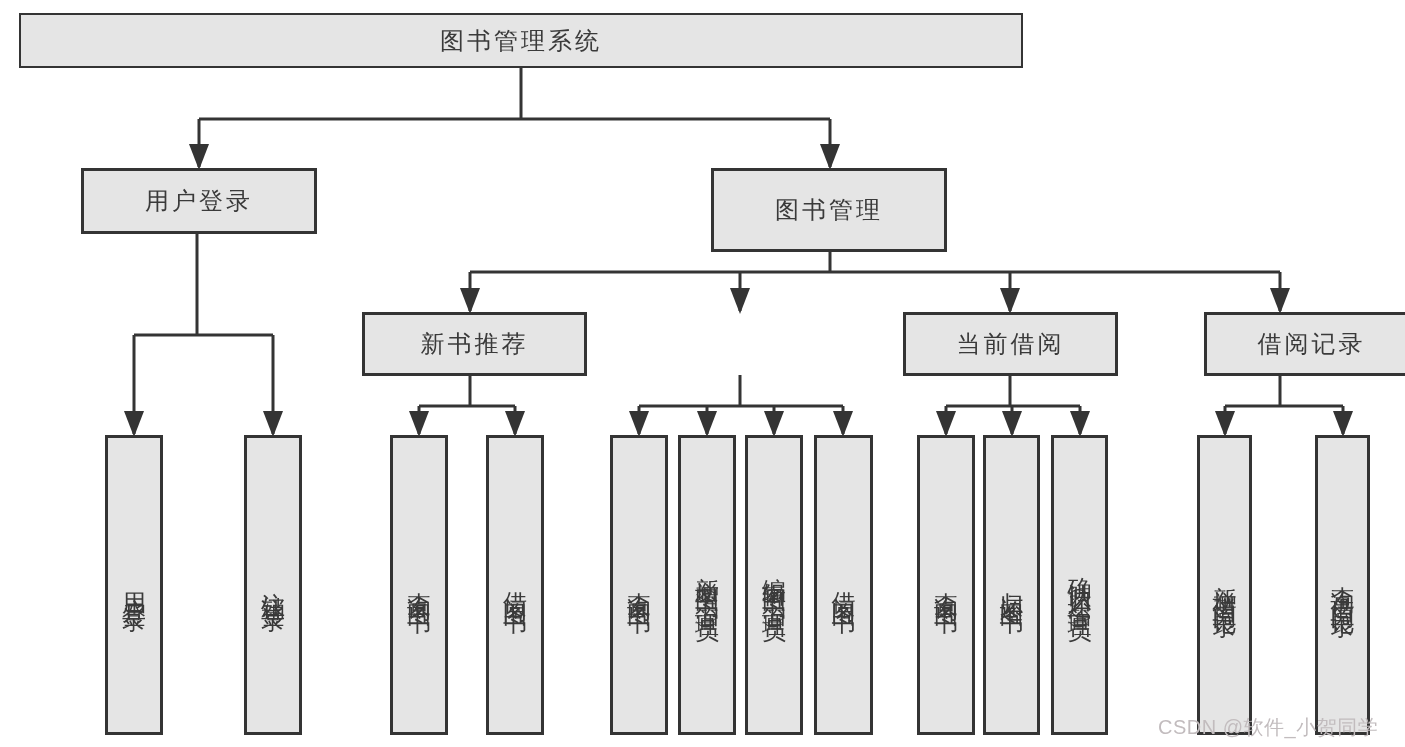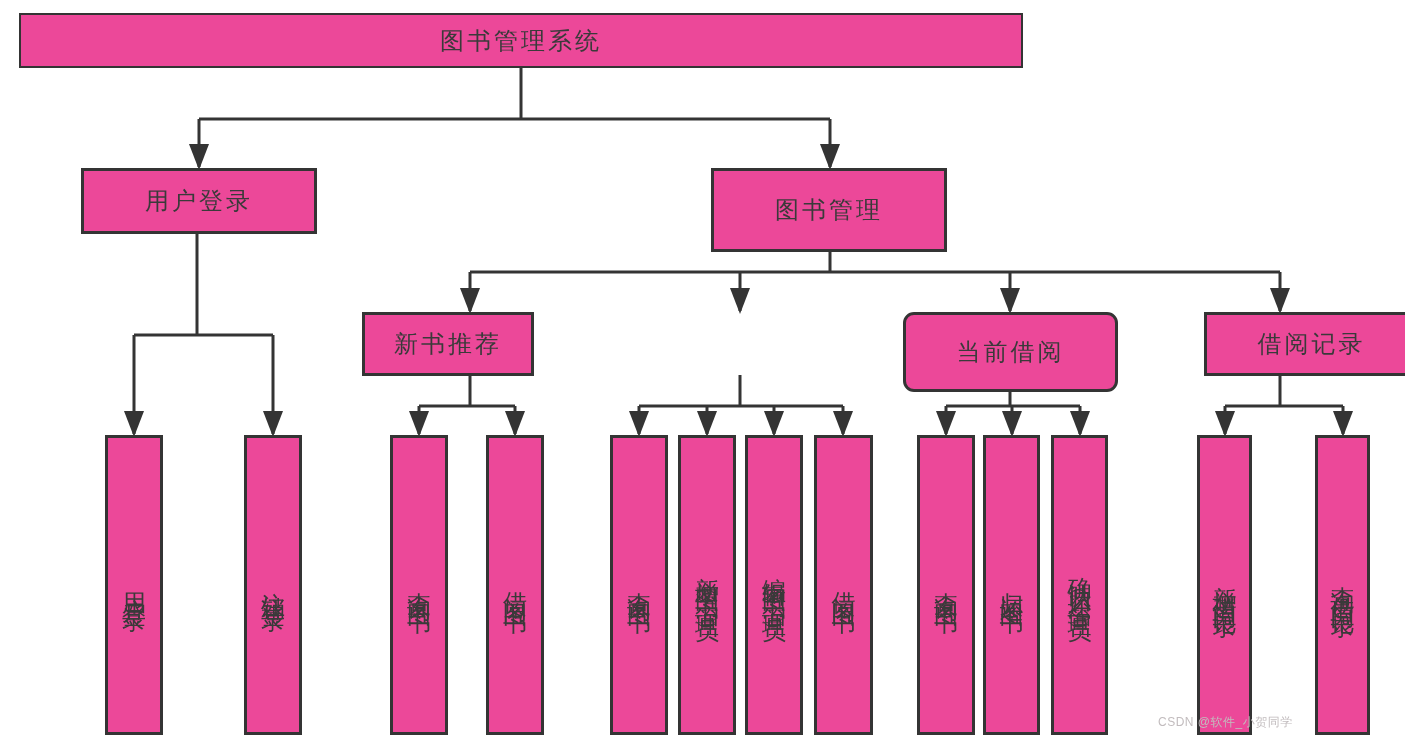--- a/index.html
+++ b/index.html
@@ -12,21 +12,21 @@
     overflow: hidden;
   }
   svg.connectors {
     position: absolute;
     left: 0; top: 0;
     width: 1405px; height: 747px;
     z-index: 1;
   }
   .node {
     position: absolute;
-    background: #ec4899;
+    background: #e5e5e5;
     border: 3px solid #343434;
     box-sizing: border-box;
     display: flex;
     align-items: center;
     justify-content: center;
     color: #3a3a3a;
     z-index: 2;
   }
   .node.h .label {
     font-size: 24px;
@@ -40,21 +40,21 @@
     text-orientation: mixed;
     font-size: 24px;
     letter-spacing: 6px;
     line-height: 1;
     white-space: nowrap;
   }
   .watermark {
     position: absolute;
     left: 1158px;
     top: 714px;
-    font-size: 12px;
+    font-size: 20px;
     letter-spacing: 0.5px;
     color: #c2bcbe;
     white-space: nowrap;
     z-index: 5;
   }
 </style>
 </head>
 <body>
 
 <div class="stage">
@@ -96,24 +96,24 @@
     <span class="label">图书管理系统</span>
   </div>
 
   <div class="node h" style="left:81px; top:168px; width:236px; height:66px;">
     <span class="label">用户登录</span>
   </div>
   <div class="node h" style="left:711px; top:168px; width:236px; height:84px;">
     <span class="label">图书管理</span>
   </div>
 
-  <div class="node h" style="left:362px; top:312px; width:172px; height:64px;">
+  <div class="node h" style="left:362px; top:312px; width:225px; height:64px;">
     <span class="label">新书推荐</span>
   </div>
-  <div class="node h" style="left:903px; top:312px; width:215px; height:80px;border-radius:11px;">
+  <div class="node h" style="left:903px; top:312px; width:215px; height:64px;">
     <span class="label">当前借阅</span>
   </div>
   <div class="node h" style="left:1172px; top:312px; width:215px; height:64px;margin-left:32px;">
     <span class="label">借阅记录</span>
   </div>
 
   <div class="node v" style="left:105px; top:435px; width:58px; height:300px;">
     <span class="label">用户登录</span>
   </div>
   <div class="node v" style="left:244px; top:435px; width:58px; height:300px;">

